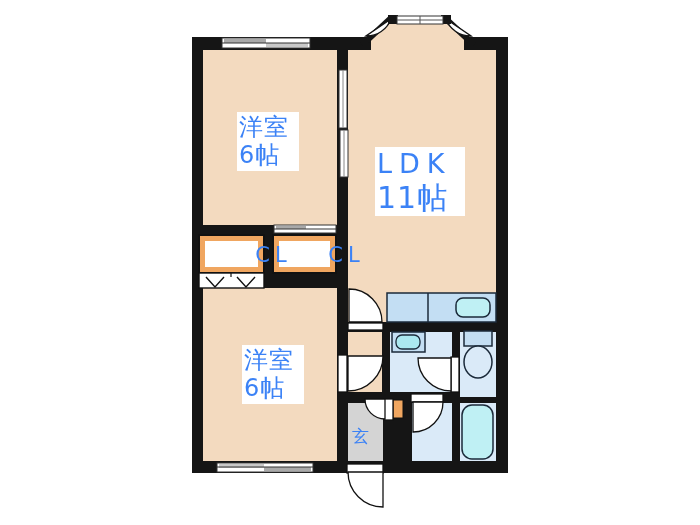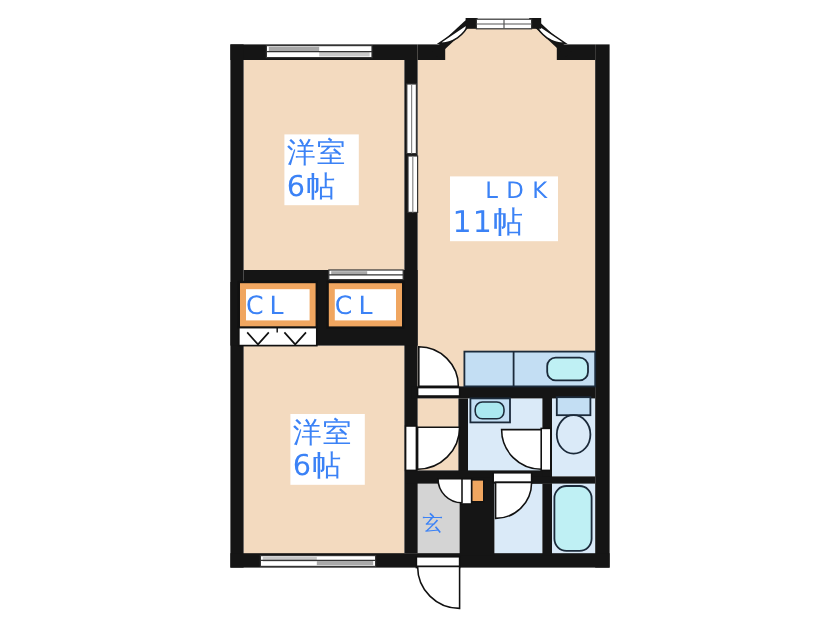--- a/index.html
+++ b/index.html
@@ -1,23 +1,23 @@
 <!DOCTYPE html>
 <html><head>
 <meta charset="utf-8">
 <style>
   html,body{margin:0;padding:0;background:#fff;}
   .plan{position:relative;width:700px;height:525px;background:#fff;overflow:hidden;
         font-family:"DejaVu Sans","Liberation Sans",sans-serif;}
   .plan svg{position:absolute;left:0;top:0;}
   .lbl{position:absolute;color:#3b82f6;z-index:5;}
   .roombox{background:#fff;padding:1px 2px;line-height:1.18;font-size:24px;letter-spacing:1px;}
-  .ldkline1{font-size:19px;letter-spacing:7px;text-align:right;}
-  .ldkline2{font-size:25px;letter-spacing:1px;}
-  .cl{font-size:21px;letter-spacing:5px;text-align:left;}
+  .ldkline1{font-size:27px;letter-spacing:7px;}
+  .ldkline2{font-size:30px;letter-spacing:1px;}
+  .cl{font-size:21px;letter-spacing:5px;text-align:center;margin-left:42px;}
   .gen{font-size:17px;}
 </style>
 </head>
 <body>
 
 <div class="plan">
 <svg width="700" height="525" viewBox="0 0 700 525">
 
   <g>
     <rect x="203" y="50" width="134" height="175" fill="#F3DABF"></rect>

